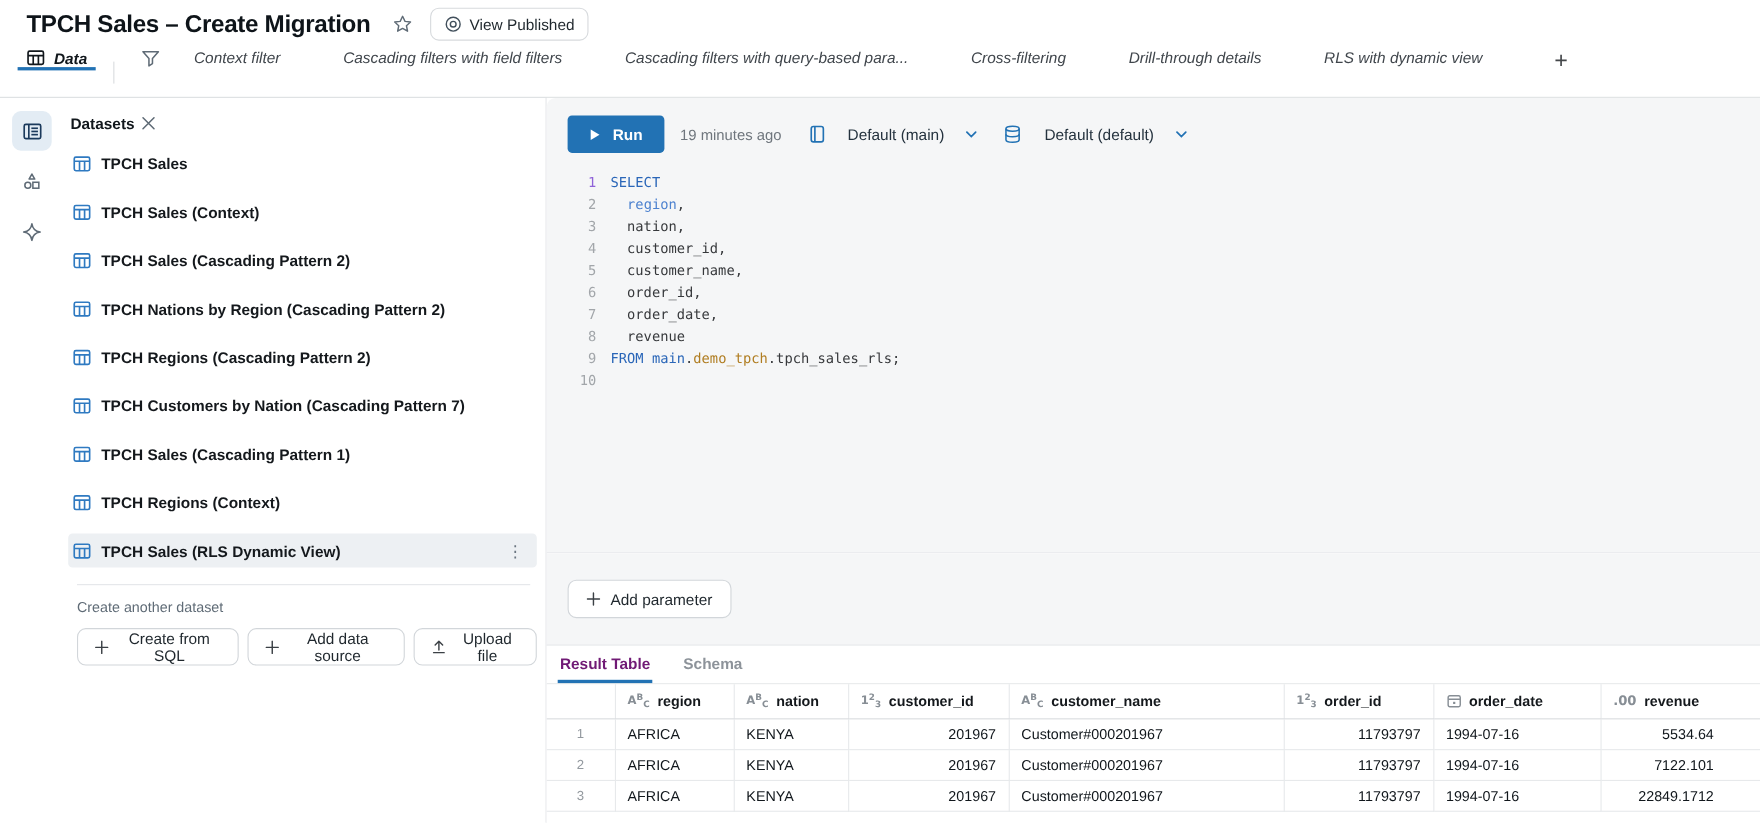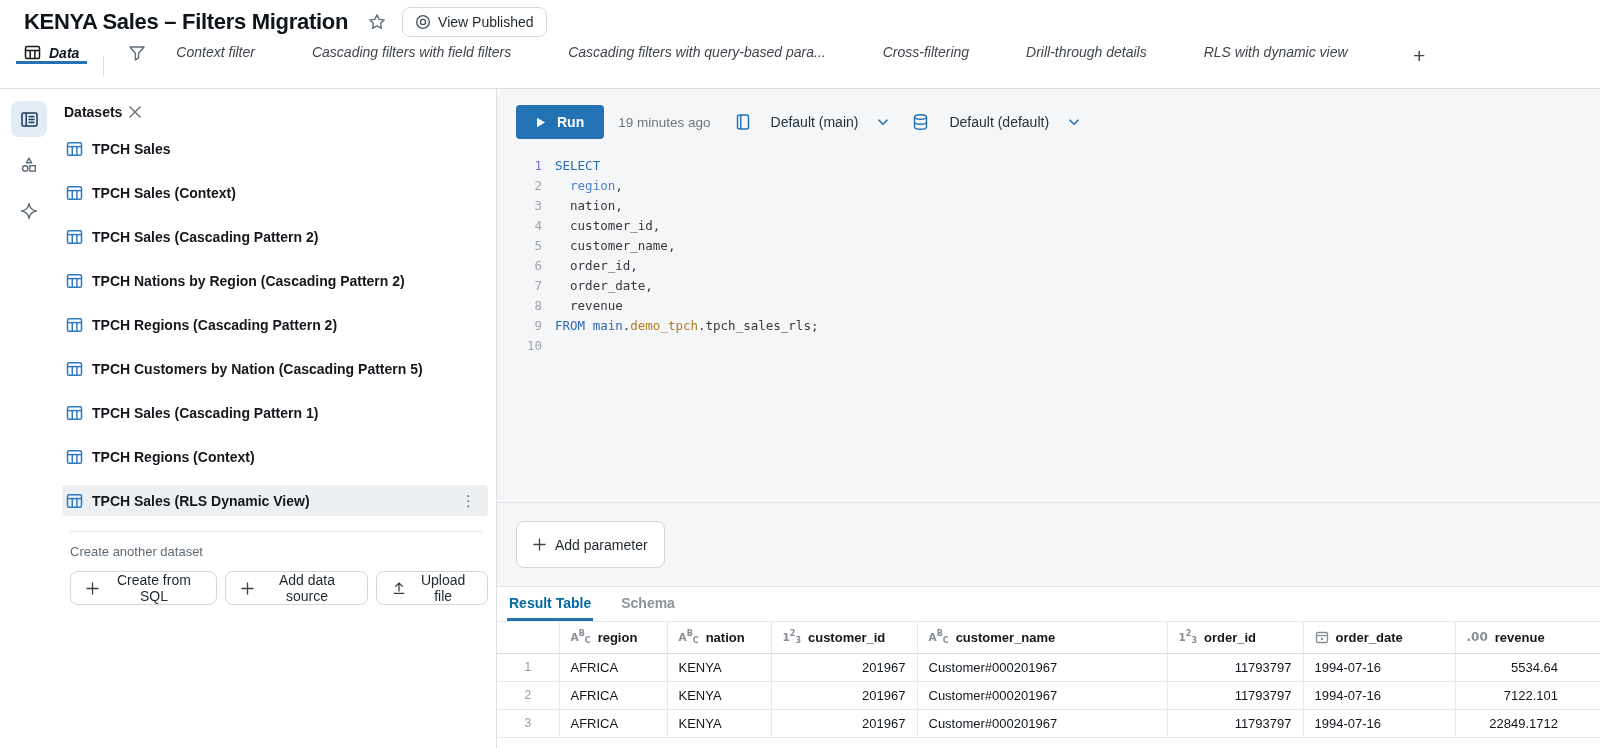--- a/index.html
+++ b/index.html
@@ -72,30 +72,30 @@
   .ln { width:58px; text-align:right; padding-right:13px; color:#a2a6aa; flex-shrink:0;
         user-select:none; }
   .ln-active { color:#8f62d8; }
   .tok-kw  { color:#2a66b8; }
   .tok-col { color:#4d82cf; }
   .tok-tbl { color:#b07d21; }
   .tok-pl  { color:#37393c; }
 
   .param-sec { height:84px; background:#f5f6f7; border-bottom:1px solid #e3e5e8;
                display:flex; align-items:center; padding-left:19px; }
-  .param-btn { display:flex; align-items:center; gap:9px; height:47px; padding:0 16px;
+  .param-btn { display:flex; align-items:center; gap:9px; height:35px; padding:0 16px;
                border:1px solid #d2d6da; border-radius:8px; background:#fff; font-size:14px;
                font-weight:500; color:#1f272d; cursor:pointer; }
 
   .results { flex:1; background:#fff; display:flex; flex-direction:column; min-height:0; }
   .rtabs { height:35px; display:flex; align-items:stretch; padding-left:10px;
            border-bottom:1px solid #e8eaec; }
   .rtab { display:flex; align-items:center; padding:0 2px; margin-right:26px; font-size:14px;
           cursor:pointer; border-bottom:3px solid transparent; }
-  .rtab.active { font-weight:700; color:#0369a1; border-bottom-color:#2272B4; }
+  .rtab.active { font-weight:700; color:#701a75; border-bottom-color:#2272B4; }
   .rtab:not(.active) { font-weight:600; color:#8d939a; }
 
   table.results-table { border-collapse:collapse; table-layout:fixed; width:100%; font-size:13px; }
   .results-table th, .results-table td { border-right:1px solid #e7e9eb; border-bottom:1px solid #e7e9eb;
            padding:0 11px; height:28px; overflow:hidden; white-space:nowrap; font-weight:400; }
   .results-table th { height:31px; font-weight:700; color:#14181c; border-bottom:1px solid #d9dcdf; }
   .results-table th .hwrap { display:flex; align-items:center; gap:7px; }
   .results-table th.al-r .hwrap { justify-content:flex-start; }
   .al-r { text-align:right; }
   .al-l { text-align:left; }
@@ -107,21 +107,21 @@
            font-family:"DejaVu Sans",sans-serif; display:inline-flex; align-items:center; }
   .ti-sup { font-size:8px; vertical-align:5px; position:relative; top:-4px; }
   .ti-sub { font-size:8px; position:relative; top:3px; }
   .ti-dec { font-size:12px; font-weight:600; }
   svg { display:block; }
 </style>
 </head>
 <body>
 
 <div class="header">
-  <div class="page-title">KENYA Sales – Filters Migration</div>
+  <div class="page-title">TPCH Sales – Create Migration</div>
   <div class="star-btn">
     <span>
       <svg width="18" height="18" viewBox="0 0 18 18">
           <path d="M9 1.8l2.2 4.6 5 .6-3.7 3.4 1 5L9 12.9l-4.5 2.5 1-5L1.8 7l5-.6z" fill="none" stroke="#5f6b76" stroke-width="1.3" stroke-linejoin="round"></path>
         </svg>
     </span>
   </div>
   <button class="view-pub-btn">
     <span>
       <svg width="16" height="16" viewBox="0 0 16 16">
@@ -263,21 +263,21 @@
           </div>
           <div class="ds-item">
             <span class="ds-icon">
               <svg width="17" height="16" viewBox="0 0 17 16">
                 <rect x="1.5" y="1.8" width="14" height="12.4" rx="1.5" fill="none" stroke="#2f7ac1" stroke-width="1.5"></rect>
                 <line x1="1.5" y1="5.6" x2="15.5" y2="5.6" stroke="#2f7ac1" stroke-width="1.5"></line>
                 <line x1="6.3" y1="5.6" x2="6.3" y2="14.2" stroke="#2f7ac1" stroke-width="1.5"></line>
                 <line x1="10.9" y1="5.6" x2="10.9" y2="14.2" stroke="#2f7ac1" stroke-width="1.5"></line>
               </svg>
             </span>
-            <span class="ds-label">TPCH Customers by Nation (Cascading Pattern 5)</span>
+            <span class="ds-label">TPCH Customers by Nation (Cascading Pattern 7)</span>
           </div>
           <div class="ds-item">
             <span class="ds-icon">
               <svg width="17" height="16" viewBox="0 0 17 16">
                 <rect x="1.5" y="1.8" width="14" height="12.4" rx="1.5" fill="none" stroke="#2f7ac1" stroke-width="1.5"></rect>
                 <line x1="1.5" y1="5.6" x2="15.5" y2="5.6" stroke="#2f7ac1" stroke-width="1.5"></line>
                 <line x1="6.3" y1="5.6" x2="6.3" y2="14.2" stroke="#2f7ac1" stroke-width="1.5"></line>
                 <line x1="10.9" y1="5.6" x2="10.9" y2="14.2" stroke="#2f7ac1" stroke-width="1.5"></line>
               </svg>
             </span>

